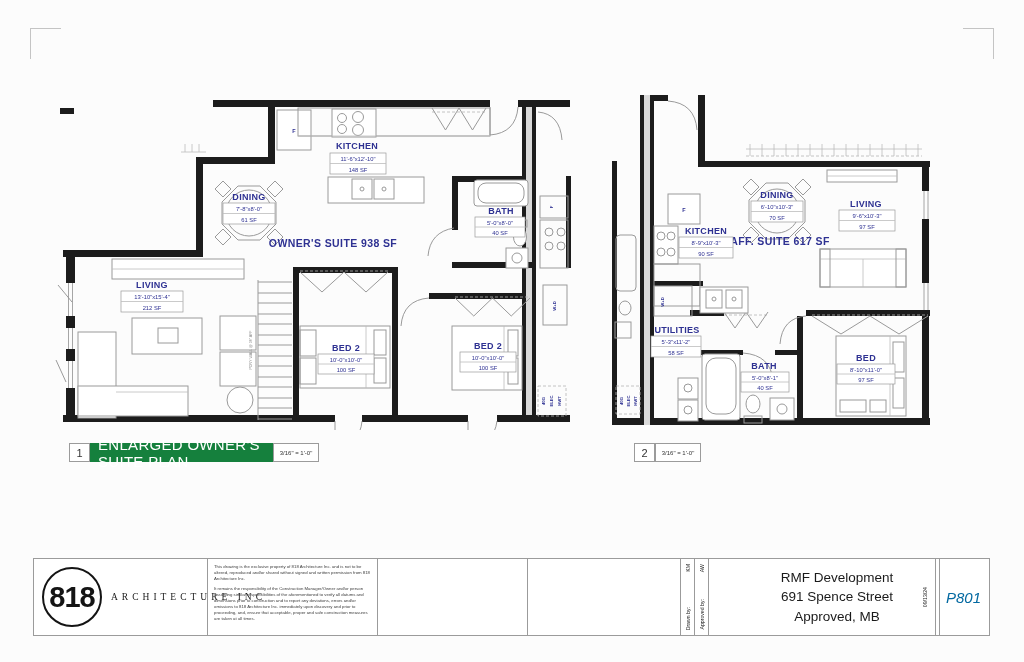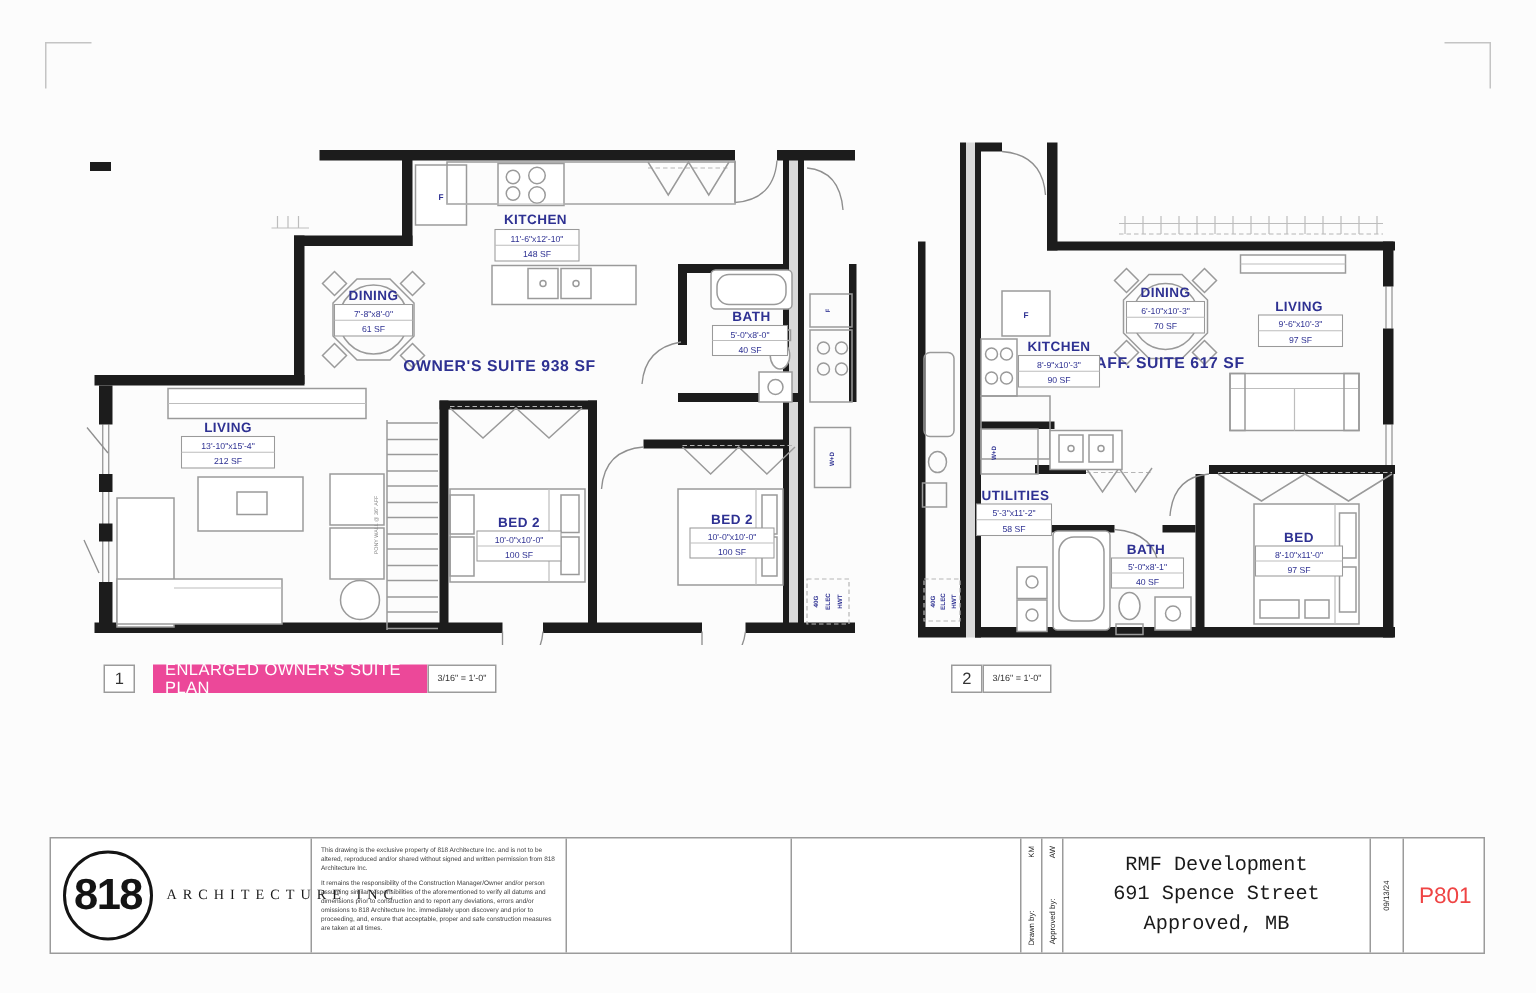--- a/index.html
+++ b/index.html
@@ -19,22 +19,22 @@
   .suite{font-size:10.5px;font-weight:700;fill:#2e3192;text-anchor:middle;letter-spacing:.4px;}
   .dd{font-size:5.8px;fill:#2e3192;text-anchor:middle;}
   .dbox{fill:#ffffff;stroke:#9a9a9a;stroke-width:0.7;}
   .tag{font-size:5.5px;font-weight:700;fill:#2e3192;text-anchor:middle;}
   .tagv{font-size:4.2px;font-weight:700;fill:#2e3192;text-anchor:middle;}
   .tiny{font-size:3.6px;fill:#8a8a8a;text-anchor:middle;}
   
   .ptitle{position:absolute;display:flex;height:19px;}
   .pnum{width:21px;height:19px;border:1px solid #9b9b9b;background:#fff;box-sizing:border-box;
         font-size:11px;color:#333;display:flex;align-items:center;justify-content:center;}
-  .pbar{height:19px;background:#ec4899;color:#fff;font-size:11px;letter-spacing:.3px;
-        display:flex;align-items:center;padding-left:8px;box-sizing:border-box;margin-left:12px;}
+  .pbar{height:19px;background:#15803d;color:#fff;font-size:15px;letter-spacing:.3px;
+        display:flex;align-items:center;padding-left:8px;box-sizing:border-box;}
   .pscale{height:19px;border:1px solid #9b9b9b;background:#fff;box-sizing:border-box;font-size:6px;
         color:#333;display:flex;align-items:center;justify-content:center;}
   
   .cmark{position:absolute;width:30px;height:30px;}
   .cmark.tl{border-top:1.5px solid #c4c4c4;border-left:1.5px solid #c4c4c4;}
   .cmark.tr{border-top:1.5px solid #c4c4c4;border-right:1.5px solid #c4c4c4;}
   
   .tb{position:absolute;left:33px;top:558px;width:957px;height:78px;border:1px solid #9b9b9b;
       box-sizing:border-box;background:#fff;}
   .tbcell{position:absolute;top:0;height:76px;border-right:1px solid #9b9b9b;box-sizing:border-box;}
@@ -44,21 +44,21 @@
       letter-spacing:-1px;flex:none;}
   .logo-name{margin-left:9px;font-size:9.5px;letter-spacing:4px;color:#1a1a1a;white-space:nowrap;font-family:Liberation Serif, serif;}
   .disc{padding:5px 6px;color:#3c3c3c;}
   .disc p{margin:0 0 4px 0;font-size:4.3px;line-height:1.4;}
   .vcell{display:flex;flex-direction:column;justify-content:space-between;align-items:center;
       padding:5px 0;box-sizing:border-box;}
   .vtext{writing-mode:vertical-rl;transform:rotate(180deg);font-size:5.2px;color:#222;white-space:nowrap;}
   .proj-cell{display:flex;flex-direction:column;align-items:center;justify-content:center;
       color:#1a1a1a;font-size:13.5px;line-height:1.45;text-align:center;}
   .date-cell{display:flex;align-items:center;justify-content:center;}
-  .sheet-cell{display:flex;align-items:center;justify-content:center;font-size:15px;color:#ef4444;}
+  .sheet-cell{display:flex;align-items:center;justify-content:center;font-size:15px;color:#0369a1;font-style:italic;}
 </style>
 </head>
 <body>
 
 <div id="sheet">
 
   <div class="cmark tl" style="left:30px;top:28px;"></div>
   <div class="cmark tr" style="left:963px;top:28px;"></div>
 
   <svg style="position:absolute;left:55px;top:85px;" width="525" height="345" viewBox="55 85 525 345">
@@ -495,21 +495,21 @@
     <div class="tbcell vcell" style="left:647px;width:14px;">
       <span class="vtext">KM</span>
       <span class="vtext">Drawn by:</span>
     </div>
 
     <div class="tbcell vcell" style="left:661px;width:14px;">
       <span class="vtext">AW</span>
       <span class="vtext">Approved by:</span>
     </div>
 
-    <div class="tbcell proj-cell" style="left:675px;width:205px;font-family:Liberation Mono, monospace;">
+    <div class="tbcell proj-cell" style="left:701px;width:205px;">
       <div>RMF Development</div>
       <div>691 Spence Street</div>
       <div>Approved, MB</div>
     </div>
 
     <div class="tbcell date-cell" style="left:880px;width:22px;">
       <span class="vtext">09/13/24</span>
     </div>
 
     <div class="tbcell sheet-cell" style="left:902px;width:55px;border-right:none;">

